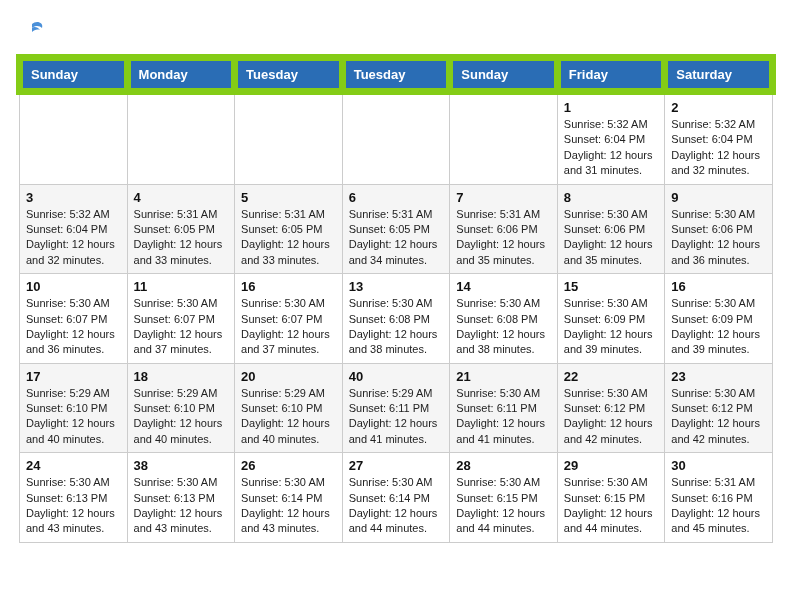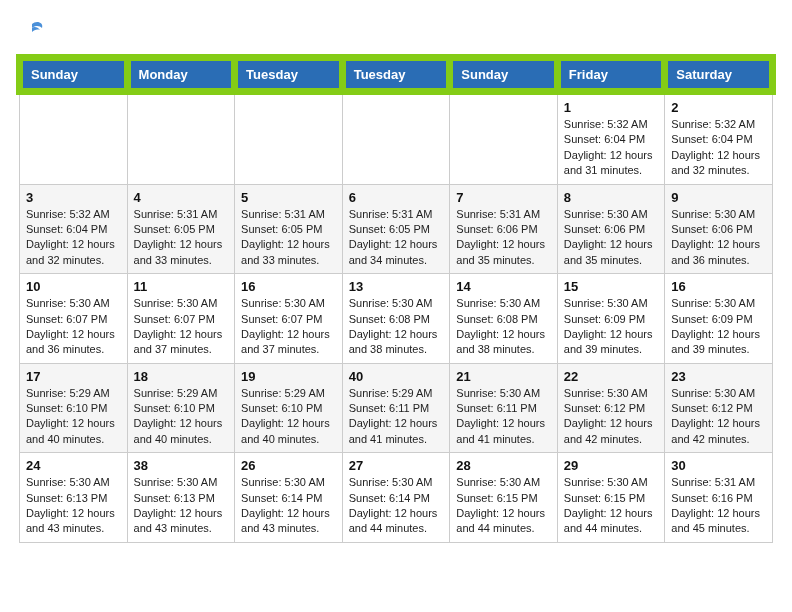--- a/index.html
+++ b/index.html
@@ -251,21 +251,21 @@
 and 40 minutes.</div>
         </td>
         <td>
           <span class="day-num">18</span>
           <div class="day-info" style="white-space: pre-line;">Sunrise: 5:29 AM
 Sunset: 6:10 PM
 Daylight: 12 hours
 and 40 minutes.</div>
         </td>
         <td>
-          <span class="day-num">19</span>
+          <span class="day-num">20</span>
           <div class="day-info" style="white-space: pre-line;">Sunrise: 5:29 AM
 Sunset: 6:10 PM
 Daylight: 12 hours
 and 40 minutes.</div>
         </td>
         <td>
           <span class="day-num">40</span>
           <div class="day-info" style="white-space: pre-line;">Sunrise: 5:29 AM
 Sunset: 6:11 PM
 Daylight: 12 hours

